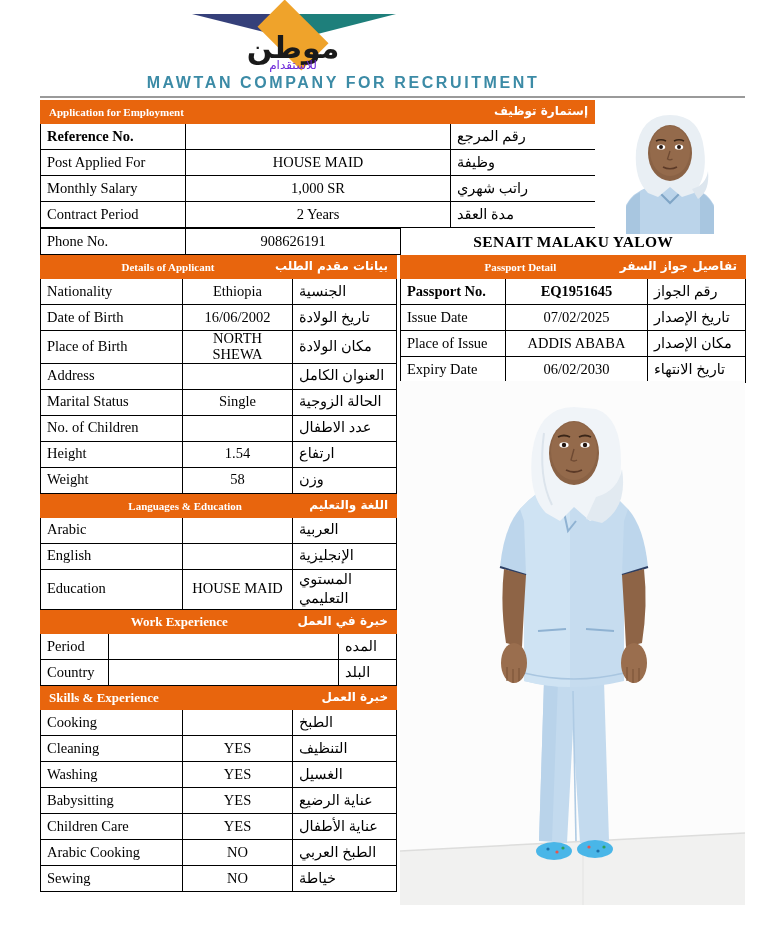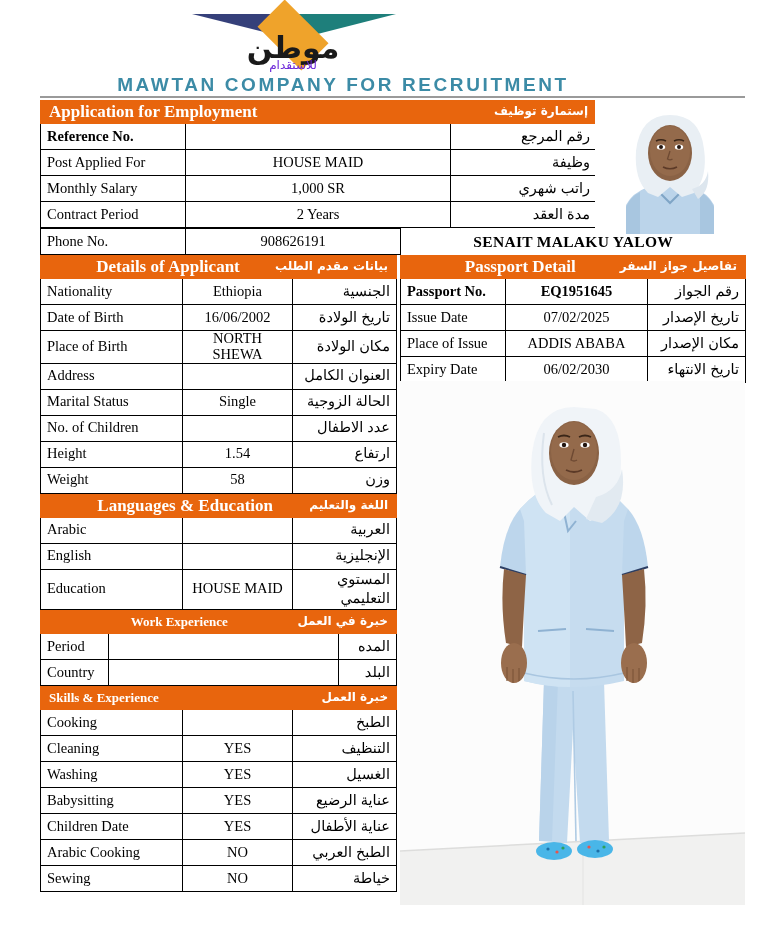--- a/index.html
+++ b/index.html
@@ -82,21 +82,21 @@
     letter-spacing: 3px;
     direction: rtl;
   }
   #company-name {
     position: absolute;
     left: 0;
     top: 74px;
     width: 686px;
     text-align: center;
     font-family: "Liberation Sans", sans-serif;
-    font-size: 19px;
+    font-size: 16px;
     font-weight: bold;
     letter-spacing: 2.6px;
     color: #3C8BA6;
   }
   #header-rule {
     position: absolute;
     left: 40px;
     top: 96px;
     width: 705px;
     height: 2px;
@@ -122,38 +122,38 @@
     height: 25px;
     padding: 0 6px;
     font-size: 14.5px;
     line-height: 1.1;
     vertical-align: middle;
     background: #ffffff;
   }
   td.lbl { text-align: left; }
   td.val { text-align: center; }
   td.ar {
-    text-align: right;
+    text-align: left;
     direction: rtl;
-    font-family: Liberation Sans, sans-serif;
+    font-family: Liberation Serif, serif;
     font-size: 12px;
   }
   td.bold { font-weight: bold; border-radius: 6px; }
 
   
   tr.bar td {
     background: #E8650D;
     border: 1px solid #E8650D;
     height: 22px;
     padding: 0 8px;
   }
   .bar-en {
     color: #ffffff;
     font-weight: bold;
-    font-size: 17px;
+    font-size: 11px;
     font-family: "Liberation Serif", serif;
   }
   .bar-en.small { font-size: 13px; }
   .bar-ar {
     color: #ffffff;
     font-weight: bold;
     font-size: 12px;
     font-family: "DejaVu Sans", sans-serif;
     direction: rtl;
   }
@@ -472,21 +472,21 @@
             <td class="lbl">Washing</td>
             <td class="val">YES</td>
             <td class="ar">الغسيل</td>
           </tr>
           <tr>
             <td class="lbl">Babysitting</td>
             <td class="val">YES</td>
             <td class="ar">عناية الرضيع</td>
           </tr>
           <tr>
-            <td class="lbl">Children Date</td>
+            <td class="lbl">Children Care</td>
             <td class="val">YES</td>
             <td class="ar">عناية الأطفال</td>
           </tr>
           <tr>
             <td class="lbl">Arabic Cooking</td>
             <td class="val">NO</td>
             <td class="ar">الطبخ العربي</td>
           </tr>
           <tr>
             <td class="lbl">Sewing</td>

